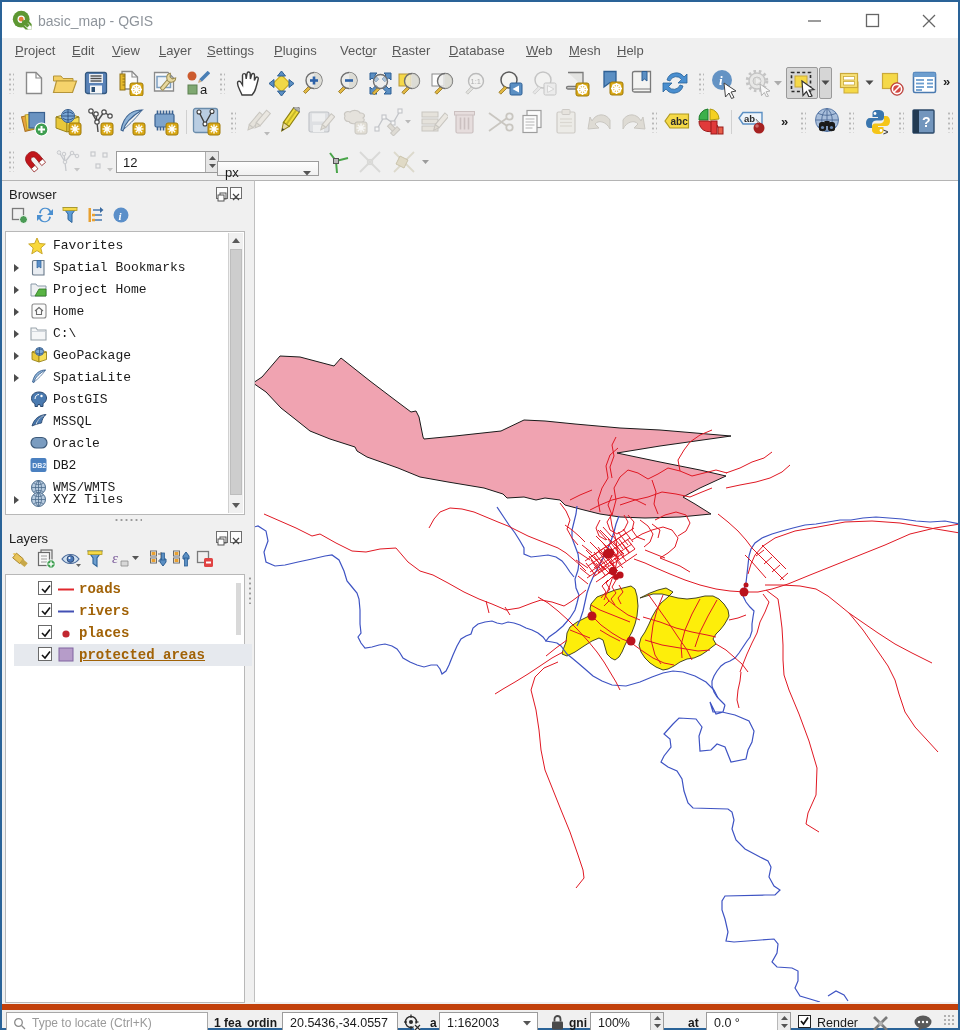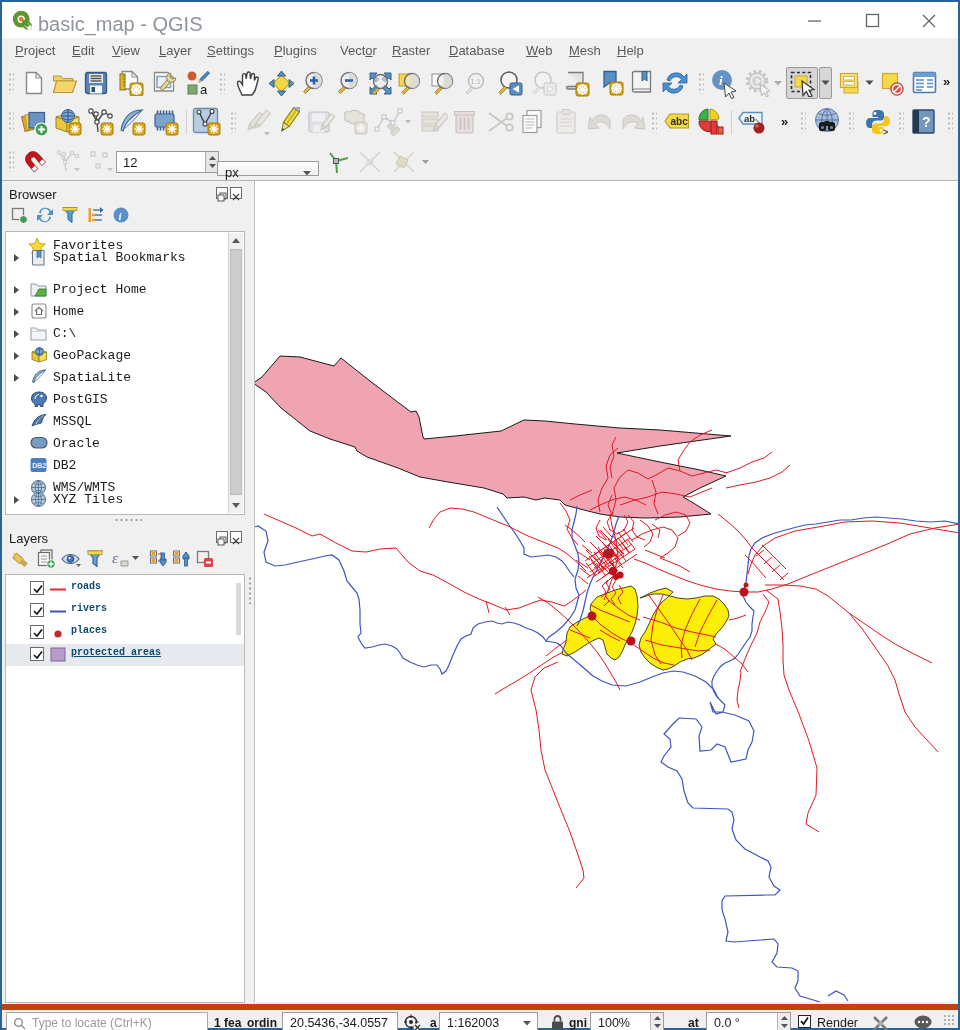--- a/index.html
+++ b/index.html
@@ -1,39 +1,39 @@
 <!DOCTYPE html>
 <html><head>
 <meta charset="utf-8">
 <style>
 * { margin:0; padding:0; box-sizing:border-box; }
 html,body { width:960px; height:1030px; overflow:hidden; }
 body { font-family:"Liberation Sans", sans-serif; position:relative; background:#f0f0f0; }
 #win { position:absolute; left:0; top:0; width:960px; height:1030px; border:2px solid #2a6398; background:#f0f0f0; }
 #titlebar { position:absolute; left:0; top:0; width:956px; height:36px; background:#ffffff; }
-#title-text { position:absolute; left:36px; top:11px; font-size:20px; color:#8f959c; }
+#title-text { position:absolute; left:36px; top:11px; font-size:14px; color:#8f959c; }
 #menubar { position:absolute; left:0; top:36px; width:956px; height:26px; background:#f0f0f0; font-size:13px; color:#595959; }
 .mi { position:absolute; top:5px; }
 .mi u { text-decoration:underline; }
 #tb1 { position:absolute; left:0; top:62px; width:956px; height:38px; background:#f0f0f0; }
 #tb2 { position:absolute; left:0; top:100px; width:956px; height:40px; background:#f0f0f0; }
 #tb3 { position:absolute; left:0; top:140px; width:956px; height:38px; background:#f0f0f0; }
 .icon { position:absolute; }
 .grip { position:absolute; width:6px; height:22px; background-image:radial-gradient(circle, #b8b8b8 1px, transparent 1.2px); background-size:4px 5px; }
 .vsep { position:absolute; width:1px; height:24px; background:#d0d0d0; }
 #panels { position:absolute; left:0; top:178px; width:252px; height:822px; background:#f0f0f0; border-top:1px solid #b4b4b4; }
 #canvas { position:absolute; left:252px; top:178px; width:704px; height:822px; background:#ffffff; border-top:1px solid #b4b4b4; border-left:1px solid #c0c0c0; }
 #statusbar { position:absolute; left:0; top:1002px; width:956px; height:24px; background:#f0f0f0; border-top:6px solid #c2410c; font-size:12px; color:#1a1a1a; }
 .panel-title { font-size:13px; color:#1c1c1c; }
 .winbtn { position:absolute; width:12px; height:12px; border:1px solid #6e6e6e; background:#fdfdfd; }
 .tree { position:absolute; background:#ffffff; border:1px solid #b8b8b8; }
 .trow { position:absolute; left:0; width:100%; height:22px; font-size:13px; color:#1a1a1a; }
 .trow .lbl, .lrow .lbl { position:absolute; left:47px; top:3px; white-space:nowrap;font-family:Liberation Mono, monospace; }
 .arr { position:absolute; left:8px; top:7px; width:0; height:0; border-left:5px solid #4d4d4d; border-top:4px solid transparent; border-bottom:4px solid transparent; }
-.lrow { position:absolute; left:0; width:100%; height:22px; font-size:10px; font-weight:bold; color:#0c4a6e; }
+.lrow { position:absolute; left:8px; width:100%; height:22px; font-size:14px; font-weight:bold; color:#a16207; }
 .cb { position:absolute; left:24px; top:3px; width:14px; height:14px; border:1px solid #6a6a6a; background:#fff; }
 .cb svg { position:absolute; left:1px; top:1px; }
 .sbx { position:absolute; height:21px; background:#fff; border:1px solid #9b9b9b; font-size:12px; color:#1a1a1a; }
 </style>
 </head>
 <body>
 <div id="win">
   <div id="titlebar">
     <svg class="icon" style="left:10px;top:8px" width="20" height="20" viewBox="0 0 25 25">
       <circle cx="11.5" cy="11.5" r="10.5" fill="#5d9732"></circle>
@@ -651,21 +651,21 @@
       <circle cx="9" cy="9" r="7.5" fill="#5b8fc9"></circle>
       <text x="6.5" y="13.5" font-size="11" font-style="italic" font-weight="bold" fill="#fff" font-family="Liberation Serif">i</text>
     </svg>
     <div class="tree" style="left:3px;top:50px;width:240px;height:284px">
       <div class="trow" style="top:3px">
         <svg style="position:absolute;left:22px;top:2px" width="18" height="18" viewBox="0 0 18 18">
             <path d="M9 1 L11.4 6.5 L17.3 7 L12.8 11 L14.2 16.8 L9 13.6 L3.8 16.8 L5.2 11 L0.7 7 L6.6 6.5 Z" fill="#f8d83a" stroke="#caa82a" stroke-width="1"></path>
           </svg>
         <span class="lbl">Favorites</span>
       </div>
-      <div class="trow" style="top:15px">
+      <div class="trow" style="top:25px">
           <span class="arr"></span>
         <svg style="position:absolute;left:24px;top:2px" width="16" height="18" viewBox="0 0 16 18">
           <path d="M2.5 2.5 C2.5 1.8 3 1.5 4 1.5 H14 V16 H4 C3 16 2.5 15.6 2.5 15 Z" fill="#e9edf2" stroke="#6a7a8a" stroke-width="1.1"></path>
           <path d="M7 1.5 H11 V9 L9 7.5 L7 9 Z" fill="#5b8fc9" stroke="#2d6399" stroke-width="0.7"></path>
         </svg>
         <span class="lbl">Spatial Bookmarks</span>
       </div>
       <div class="trow" style="top:47px">
           <span class="arr"></span>
         <svg style="position:absolute;left:24px;top:2px" width="17" height="17" viewBox="0 0 17 17">

